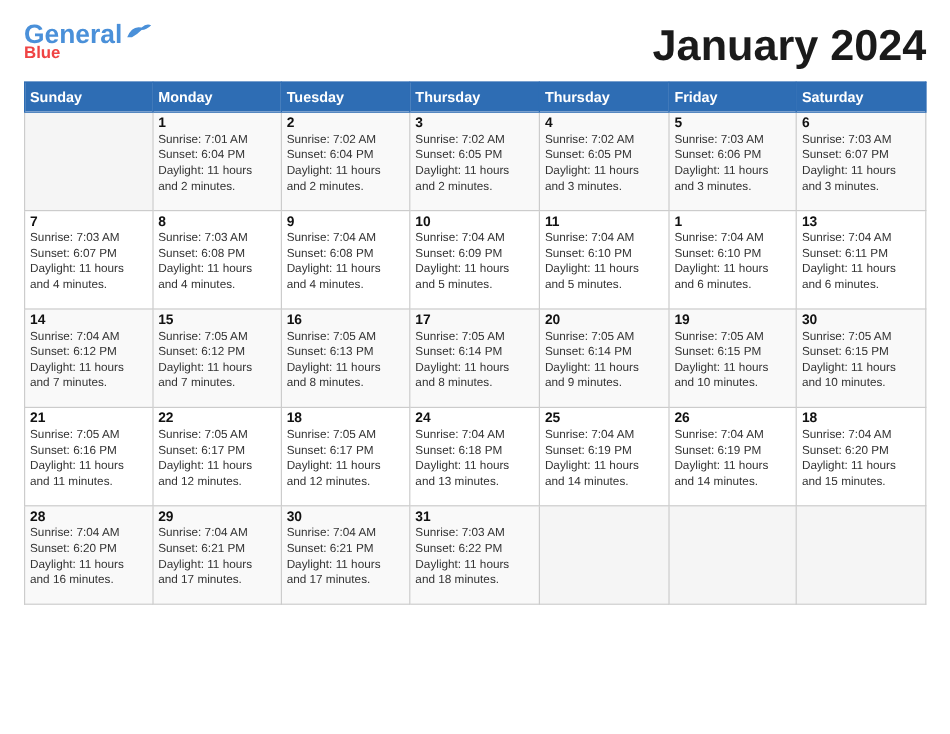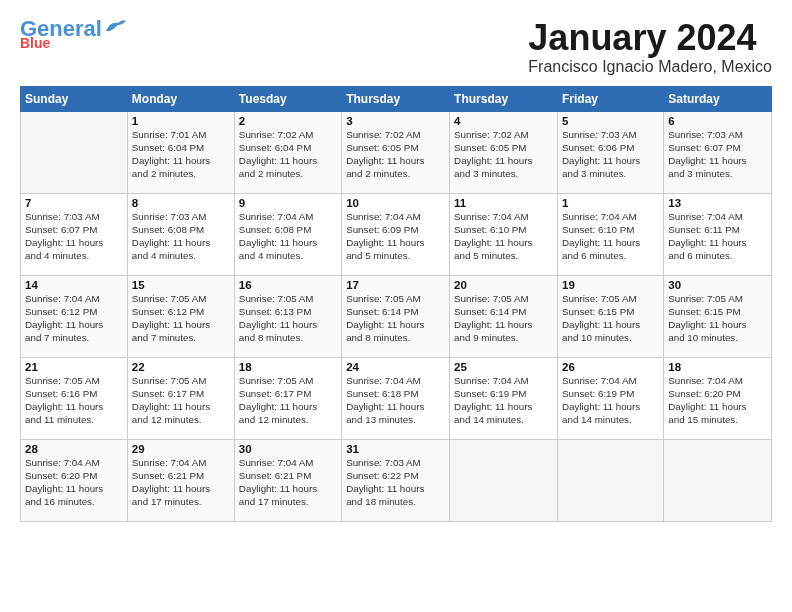--- a/index.html
+++ b/index.html
@@ -104,21 +104,20 @@
           <span>General</span>
         </span>
         <svg width="22" height="18" viewBox="0 0 22 18" style="margin-left:2px;margin-top:-6px;">
           <path d="M2,14 Q6,4 14,6 Q18,2 22,4 Q18,8 14,8 Q10,12 6,14 Z" fill="#4a90d9"></path>
         </svg>
       </div>
       <span class="logo-text" style="color:#ef4444;font-size:14px;font-weight:bold;margin-top:-4px;">Blue</span>
     </div>
     <div class="title-block">
       <div class="calendar-title">January 2024</div>
-      <div class="calendar-subtitle">Francisco Ignacio Madero, Mexico</div>
     </div>
   </div>
 
   <table>
     <thead>
       <tr>
       <th>Sunday</th>
           <th>Monday</th>
           <th>Tuesday</th>
           <th>Thursday</th>

